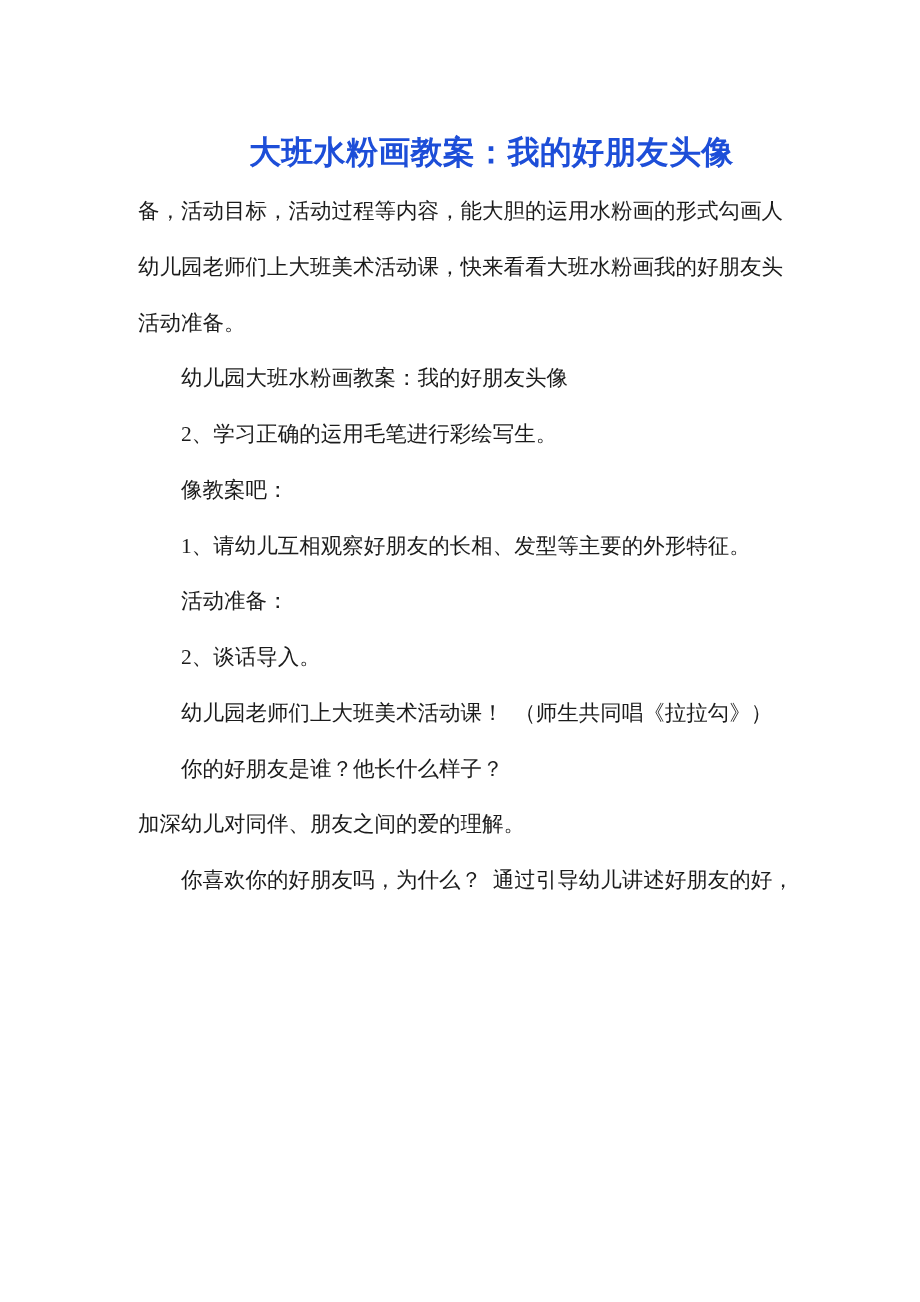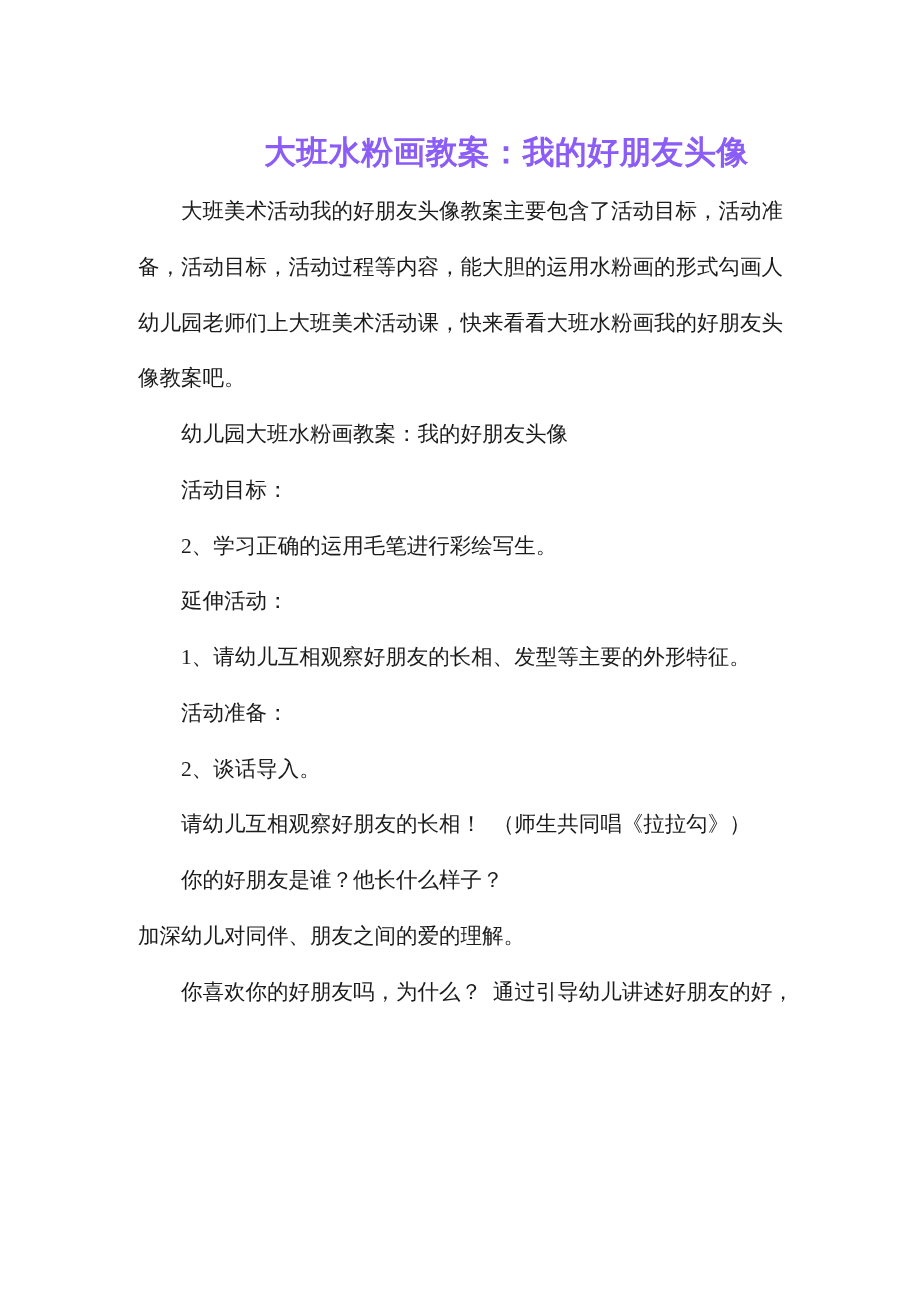--- a/index.html
+++ b/index.html
@@ -11,28 +11,28 @@
     position: relative;
     width: 920px;
     height: 1302px;
     background: #ffffff;
     overflow: hidden;
     font-family: "Liberation Serif", "DejaVu Serif", serif;
     color: #1b1b1b;
   }
   .doc-title {
     position: absolute;
-    left: 264px;
+    left: 249px;
     top: 108px;
     font-size: 32px;
     line-height: 46px;
     font-weight: bold;
     letter-spacing: 0.3px;
     white-space: pre;
-    color: #8b5cf6;
+    color: #1d4ed8;
   }
   .doc-body {
     position: absolute;
     left: 138px;
     top: 184px;
     width: 700px;
     font-size: 21.5px;
     letter-spacing: 0;
   }
   .line {
@@ -45,29 +45,27 @@
   }
 </style>
 </head>
 <body>
 
 <div class="page">
   <h1 class="doc-title">大班水粉画教案：我的好朋友头像</h1>
 
   <div class="doc-body">
 
-  <div class="line indent">大班美术活动我的好朋友头像教案主要包含了活动目标，活动准</div>
       <div class="line">备，活动目标，活动过程等内容，能大胆的运用水粉画的形式勾画人</div>
       <div class="line">幼儿园老师们上大班美术活动课，快来看看大班水粉画我的好朋友头</div>
-      <div class="line">像教案吧。</div>
+      <div class="line">活动准备。</div>
       <div class="line indent">幼儿园大班水粉画教案：我的好朋友头像</div>
-      <div class="line indent">活动目标：</div>
       <div class="line indent">2、学习正确的运用毛笔进行彩绘写生。</div>
-      <div class="line indent">延伸活动：</div>
+      <div class="line indent">像教案吧：</div>
       <div class="line indent">1、请幼儿互相观察好朋友的长相、发型等主要的外形特征。</div>
       <div class="line indent">活动准备：</div>
       <div class="line indent">2、谈话导入。</div>
-      <div class="line indent">请幼儿互相观察好朋友的长相！  （师生共同唱《拉拉勾》）</div>
+      <div class="line indent">幼儿园老师们上大班美术活动课！  （师生共同唱《拉拉勾》）</div>
       <div class="line indent">你的好朋友是谁？他长什么样子？</div>
       <div class="line">加深幼儿对同伴、朋友之间的爱的理解。</div>
       <div class="line indent">你喜欢你的好朋友吗，为什么？  通过引导幼儿讲述好朋友的好，</div>
     </div>
 </div>
 
 </body></html>

